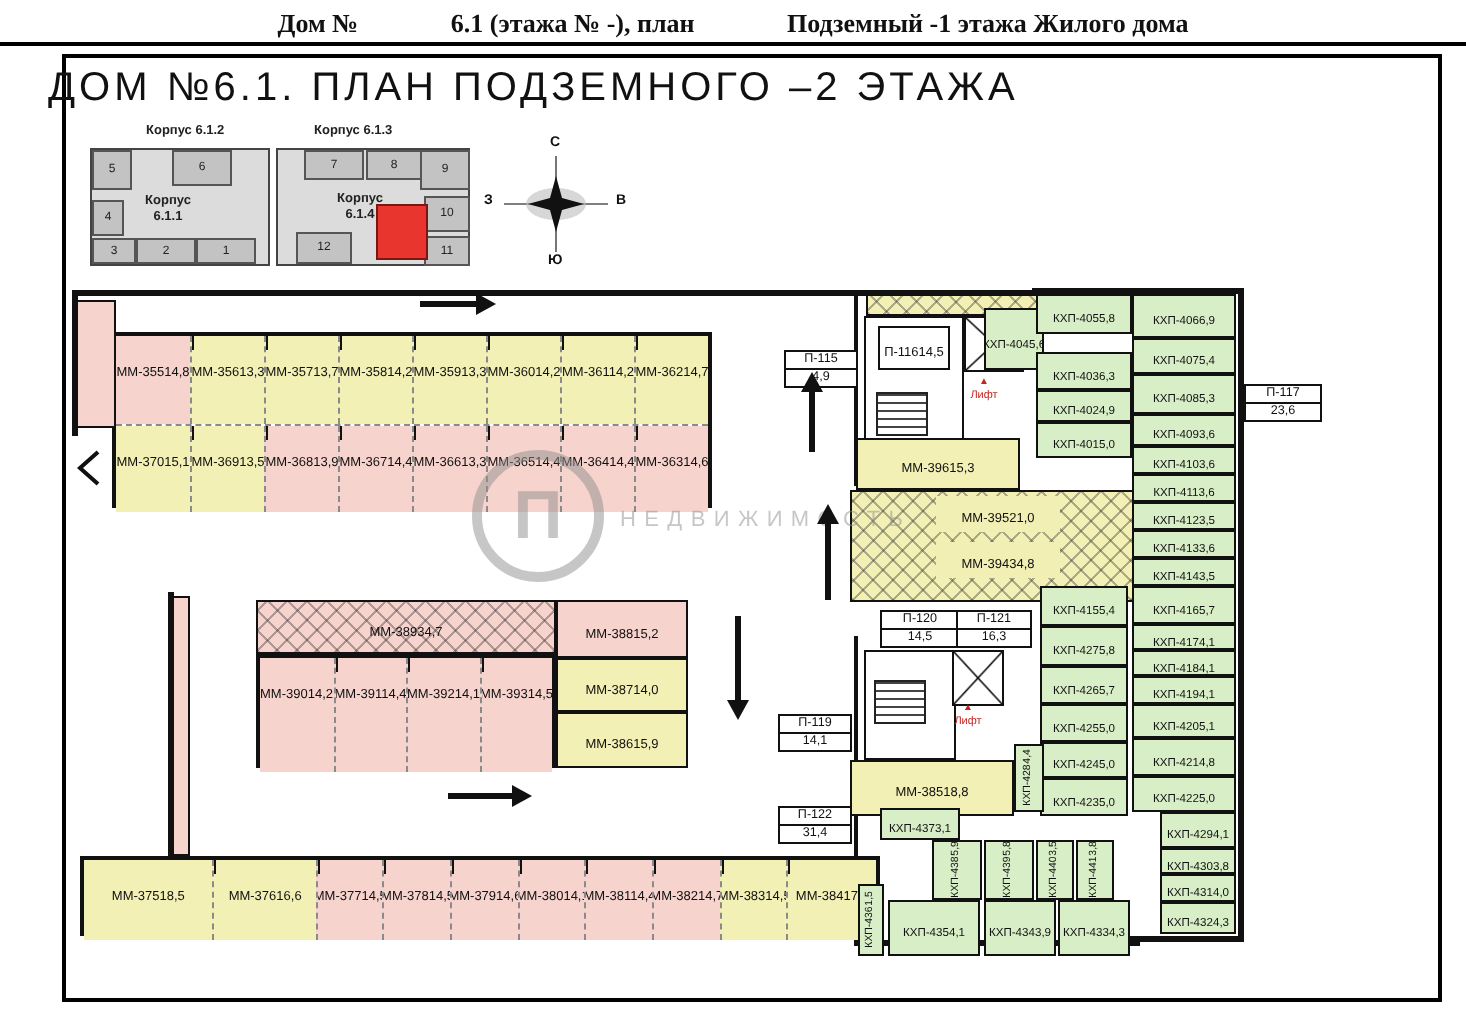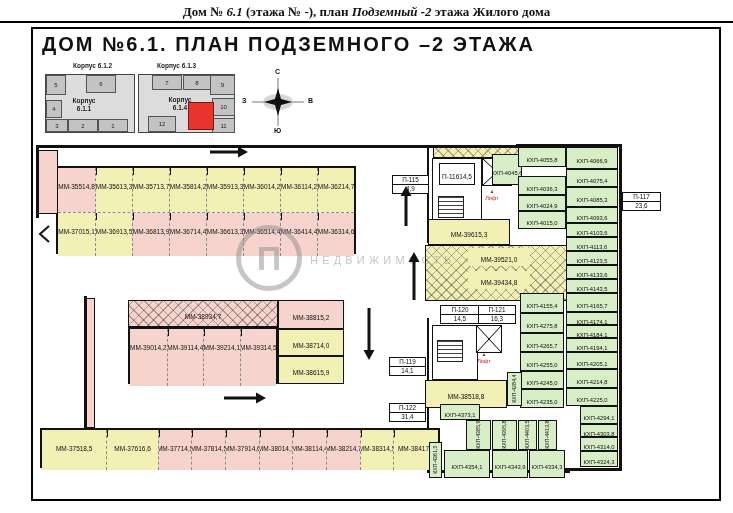--- a/index.html
+++ b/index.html
@@ -1,24 +1,24 @@
 <!DOCTYPE html>
 <html><head>
 <meta charset="utf-8">
 <style>
   html,body{margin:0;padding:0;background:#fff;}
   #page{position:relative;width:733px;height:513px;background:#fff;overflow:hidden;
         font-family:"Liberation Sans",sans-serif;color:#111;}
   
   #titlebar{position:absolute;left:0;top:0;width:733px;height:23px;border-bottom:2px solid #000;
             text-align:center;font-family:"Liberation Serif",serif;font-weight:bold;font-size:13px;padding-top:4px;box-sizing:border-box;}
-  #titlebar .it{font-style:italic;}
+  #titlebar .it{margin-left:43px;}
   
   #frame{position:absolute;left:31px;top:27px;width:690px;height:474px;border:2px solid #000;box-sizing:border-box;}
-  #heading{position:absolute;left:42px;top:33px;font-size:20px;font-weight:bold;letter-spacing:2px;white-space:nowrap;}
+  #heading{position:absolute;left:24px;top:33px;font-size:20px;font-weight:normal;letter-spacing:2px;white-space:nowrap;}
   
   .kp-block{position:absolute;background:#dcdcdc;border:1px solid #444;box-sizing:border-box;}
   .kp-sec{position:absolute;background:#c3c3c3;border:1px solid #555;box-sizing:border-box;
           font-size:6px;display:flex;align-items:center;justify-content:center;color:#222;}
   .kp-sec.red{background:#e8352e;border-color:#7d1512;}
   .kp-toplabel{position:absolute;font-size:6.5px;font-weight:bold;color:#222;white-space:nowrap;}
   .kp-name{position:absolute;font-size:6.5px;font-weight:bold;color:#222;text-align:center;line-height:1.2;}
   
   #compass{position:absolute;left:248px;top:72px;width:60px;height:60px;}
   #compass .lett{position:absolute;font-size:7px;font-weight:bold;}
@@ -66,21 +66,21 @@
   .liftlab .tri{font-size:5px;display:block;}
   .liftlab .tx{font-size:5.5px;display:block;}
   .arrow{position:absolute;z-index:4;}
 </style>
 </head>
 <body>
 
 <div id="page">
 
   <div id="titlebar">
-    <span>Дом № </span><span class="it">6.1</span><span> (этажа № -), план </span><span class="it">Подземный -2</span><span> этажа Жилого дома</span>
+    <span>Дом № </span><span class="it">6.1</span><span> (этажа № -), план </span><span class="it">Подземный -1</span><span> этажа Жилого дома</span>
   </div>
 
   <div id="frame"></div>
 
   <div id="heading">ДОМ №6.1. ПЛАН ПОДЗЕМНОГО –2 ЭТАЖА</div>
 
   <div id="keyplan" style="position: absolute; left: 0px; top: 0px; width: 733px; height: 140px;">
       <div class="kp-block" style="left: 45px; top: 74px; width: 90px; height: 59px; position: absolute;"></div>
       <div class="kp-block" style="left: 138px; top: 74px; width: 97px; height: 59px; position: absolute;"></div>
       <div class="kp-sec" style="left: 46px; top: 75px; width: 20px; height: 20px; position: absolute;">5</div>

